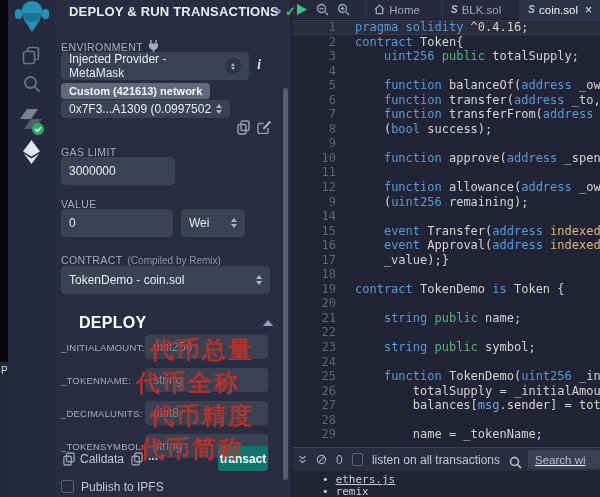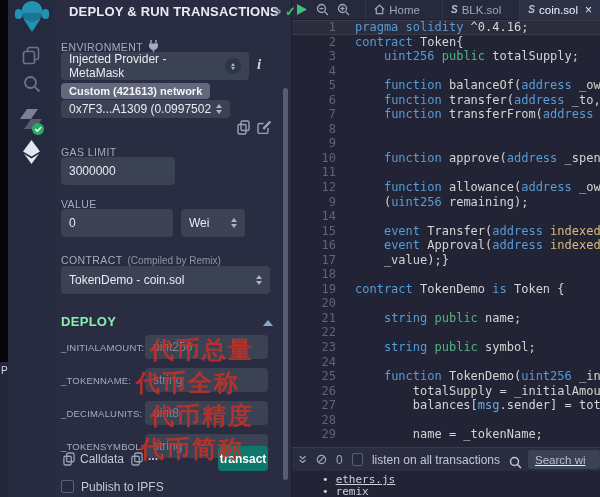--- a/index.html
+++ b/index.html
@@ -32,21 +32,21 @@
   .sel { justify-content:space-between; cursor:pointer; }
   .stepper { display:flex; flex-direction:column; gap:2px; align-items:center; }
   .tri-u { width:0;height:0;border-left:3.5px solid transparent;border-right:3.5px solid transparent;border-bottom:4px solid #aeb4c8; }
   .tri-d { width:0;height:0;border-left:3.5px solid transparent;border-right:3.5px solid transparent;border-top:4px solid #aeb4c8; }
   .stepper-circle { width:16px;height:16px;border-radius:50%;background:#2f3549;display:flex;flex-direction:column;gap:1px;align-items:center;justify-content:center; }
   .stepper-circle .tri-u{border-bottom-width:3px;border-left-width:2.5px;border-right-width:2.5px;}
   .stepper-circle .tri-d{border-top-width:3px;border-left-width:2.5px;border-right-width:2.5px;}
   .badge { position:absolute; left:6px; top:83px; background:#63687d; color:#f4f5f8; font-size:11px; font-weight:600; padding:2px 8px; border-radius:4px; }
   .info-i { position:absolute; left:202px; top:56px; font-family:"Liberation Serif",serif; font-style:italic; font-weight:bold; font-size:15px; color:#cfd3e0; cursor:pointer; }
   .plus-circ { width:11px; height:11px; border-radius:50%; background:#9fb6d0; color:#2a2d42; font-size:10px; font-weight:bold; display:flex; align-items:center; justify-content:center; line-height:1; cursor:pointer; }
-  .deploy-hdr { position:absolute; left:6px; top:314px; font-size:13px; font-weight:bold; color:#86efac; letter-spacing:.3px; }
+  .deploy-hdr { position:absolute; left:24px; top:314px; font-size:16px; font-weight:bold; color:#ffffff; letter-spacing:.3px; }
   .deploy-chevron { position:absolute; left:208px; top:320px; width:0;height:0; border-left:5px solid transparent;border-right:5px solid transparent;border-bottom:6px solid #8aa6c8; cursor:pointer; }
   .drow-lbl { position:absolute; left:6px; font-size:9.5px; color:#a8abc0; letter-spacing:.2px; }
   .drow-in { position:absolute; left:90px; width:123px; height:24px; }
   .annot { position:absolute; left:72px; width:150px; text-align:center; font-size:24px; font-weight:bold; color:#c33126; opacity:.88; letter-spacing:2px; white-space:nowrap; z-index:8; pointer-events:none; }
   .transact-btn { position:absolute; left:163px; top:446px; width:50px; height:25px; background:#0f766e; border:none; border-radius:4px; color:#fff; font-size:12px; font-weight:bold; cursor:pointer; font-family:"Liberation Sans",sans-serif; }
   .calldata-lbl { position:absolute; font-size:12px; color:#c3c7d4; }
   .chk { position:absolute; width:13px; height:13px; background:#262a3e; border:1px solid #596078; border-radius:2px; cursor:pointer; }
   .panel-scroll { position:absolute; left:228px; top:88px; width:5px; height:392px; background:#575d72; border-radius:3px; cursor:pointer; }
 
   
@@ -275,21 +275,21 @@
   </div>
 
   <div class="code" id="code-lines">
       <div class="code-line current"><span class="ln">1</span><span class="lc"><span class="c-k">pragma solidity</span><span class="c-w"> ^0.4.16;</span></span></div>
       <div class="code-line"><span class="ln">2</span><span class="lc"><span class="c-k">contract</span><span class="c-w"> Token{</span></span></div>
       <div class="code-line"><span class="ln">3</span><span class="lc"><span class="c-w">    </span><span class="c-k">uint256</span><span class="c-w"> </span><span class="c-g">public</span><span class="c-w"> totalSupply;</span></span></div>
       <div class="code-line"><span class="ln">4</span><span class="lc"></span></div>
       <div class="code-line"><span class="ln">5</span><span class="lc"><span class="c-w">    </span><span class="c-k">function</span><span class="c-w"> balanceOf(</span><span class="c-k">address</span><span class="c-w"> _owner) pu</span></span></div>
       <div class="code-line"><span class="ln">6</span><span class="lc"><span class="c-w">    </span><span class="c-k">function</span><span class="c-w"> transfer(</span><span class="c-k">address</span><span class="c-w"> _to, </span></span></div>
       <div class="code-line"><span class="ln">7</span><span class="lc"><span class="c-w">    </span><span class="c-k">function</span><span class="c-w"> transferFrom(</span><span class="c-k">address</span><span class="c-w"> _from, </span></span></div>
-      <div class="code-line"><span class="ln">8</span></div>
+      <div class="code-line"><span class="ln">8</span><span class="lc"><span class="c-w">    (</span><span class="c-k">bool</span><span class="c-w"> success);</span></span></div>
       <div class="code-line"><span class="ln">9</span><span class="lc"></span></div>
       <div class="code-line"><span class="ln">10</span><span class="lc"><span class="c-w">    </span><span class="c-k">function</span><span class="c-w"> approve(</span><span class="c-k">address</span><span class="c-w"> _spender, </span></span></div>
       <div class="code-line"><span class="ln">11</span><span class="lc"></span></div>
       <div class="code-line"><span class="ln">12</span><span class="lc"><span class="c-w">    </span><span class="c-k">function</span><span class="c-w"> allowance(</span><span class="c-k">address</span><span class="c-w"> _owner, </span></span></div>
       <div class="code-line"><span class="ln">9</span><span class="lc"><span class="c-w">    (</span><span class="c-k">uint256</span><span class="c-w"> remaining);</span></span></div>
       <div class="code-line"><span class="ln">14</span><span class="lc"></span></div>
       <div class="code-line"><span class="ln">15</span><span class="lc"><span class="c-w">    </span><span class="c-k">event</span><span class="c-w"> Transfer(</span><span class="c-k">address</span><span class="c-w"> </span><span class="c-y">indexed</span></span></div>
       <div class="code-line"><span class="ln">16</span><span class="lc"><span class="c-w">    </span><span class="c-k">event</span><span class="c-w"> Approval(</span><span class="c-k">address</span><span class="c-w"> </span><span class="c-y">indexed</span></span></div>
       <div class="code-line"><span class="ln">17</span><span class="lc"><span class="c-w">    _value);}</span></span></div>
       <div class="code-line"><span class="ln">18</span><span class="lc"></span></div>

